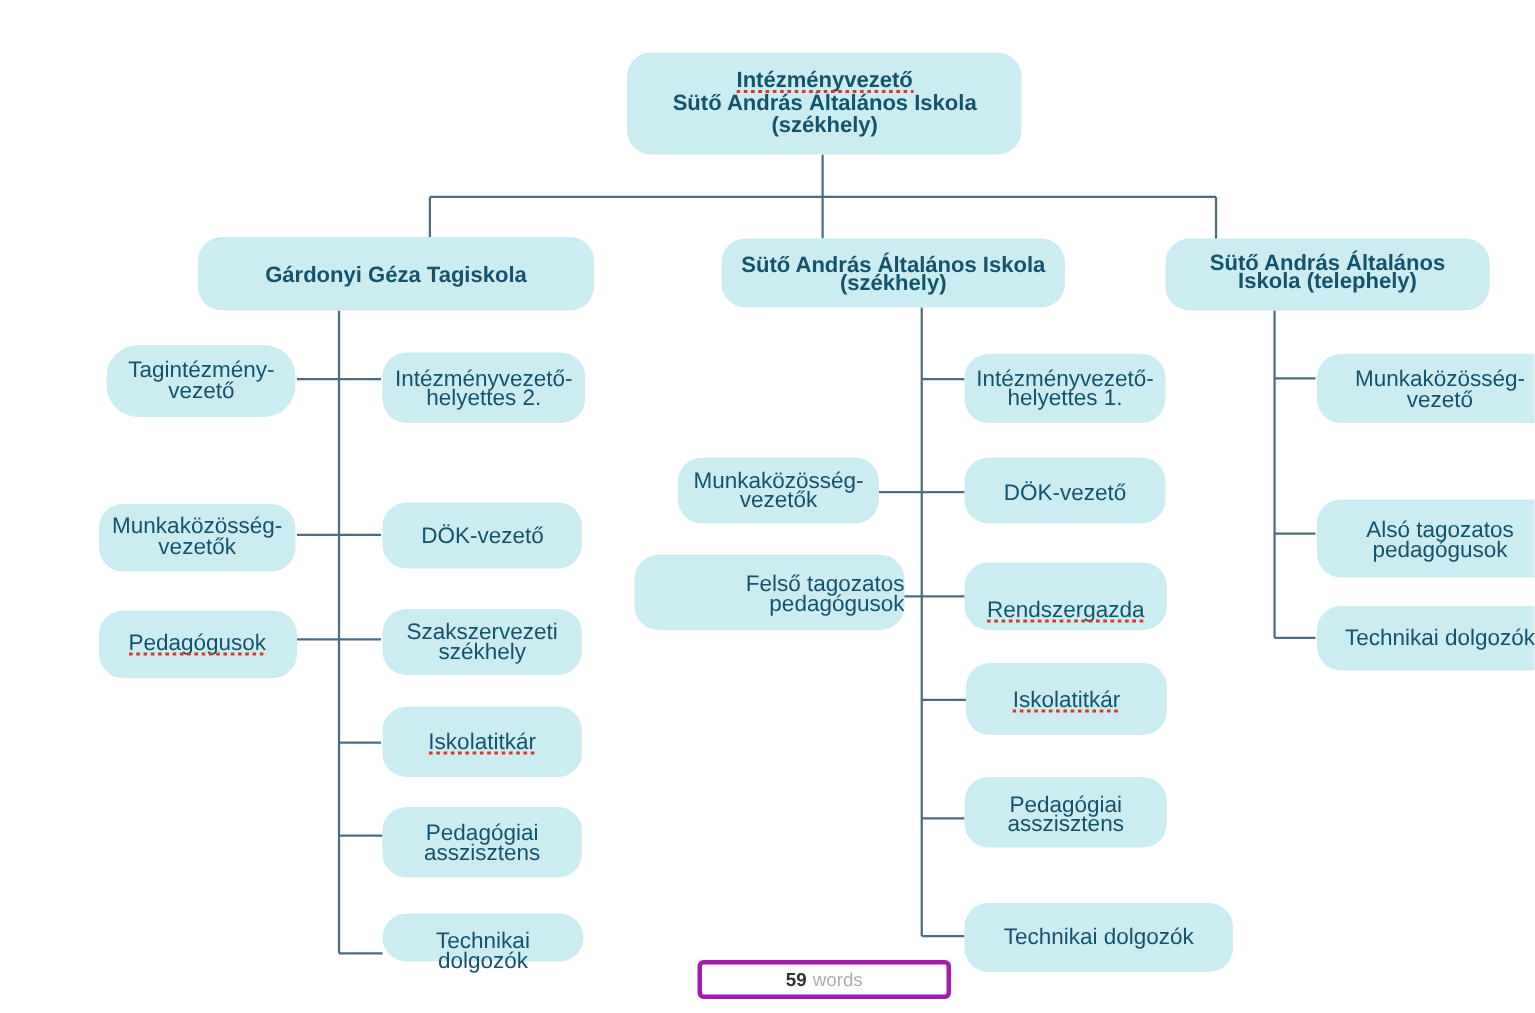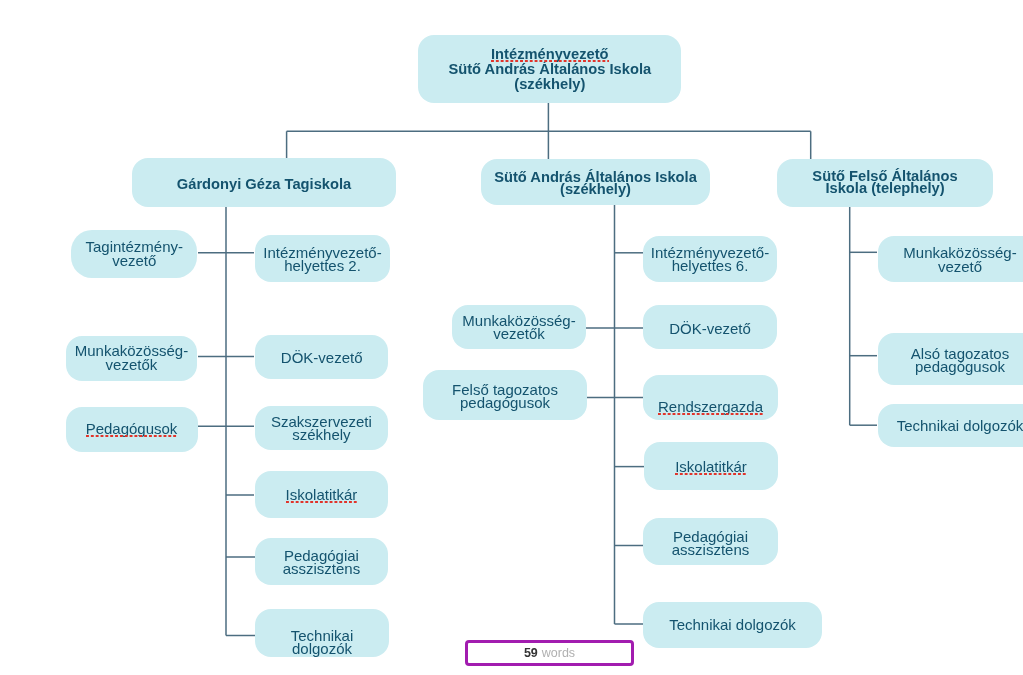--- a/index.html
+++ b/index.html
@@ -60,21 +60,21 @@
         <span class="ln">(székhely)</span>
       </div>
       <div class="node bold" style="left:96px;top:158px;width:264px;height:49px;padding-top:3.6px;">
         <span class="ln">Gárdonyi Géza Tagiskola</span>
       </div>
       <div class="node bold" style="left:445px;top:159px;width:229px;height:46px;line-height:11.9px;padding-top:3.32px;">
         <span class="ln">Sütő András Általános Iskola</span>
         <span class="ln">(székhely)</span>
       </div>
       <div class="node bold" style="left:741px;top:159px;width:216px;height:48px;line-height:11.8px;padding-top:0.22px;">
-        <span class="ln">Sütő Felső Általános</span>
+        <span class="ln">Sütő András Általános</span>
         <span class="ln">Iskola (telephely)</span>
       </div>
       <div class="node" style="left:35.4px;top:229.8px;width:125.7px;height:48.2px;line-height:14.2px;padding-top:0.02px;border-radius:21px;">
         <span class="ln">Tagintézmény-</span>
         <span class="ln">vezető</span>
       </div>
       <div class="node" style="left:29.6px;top:335.8px;width:131.7px;height:44.8px;line-height:13.7px;padding-bottom:0.68px;">
         <span class="ln">Munkaközösség-</span>
         <span class="ln">vezetők</span>
       </div>
@@ -92,35 +92,35 @@
         <span class="ln">Szakszervezeti</span>
         <span class="ln">székhely</span>
       </div>
       <div class="node" style="left:218.7px;top:470.8px;width:133.5px;height:47.1px;padding-top:1.2px;">
         <span class="ln"><span class="sp">Iskolatitkár</span></span>
       </div>
       <div class="node" style="left:218.7px;top:537.5px;width:133.5px;height:47px;line-height:13.5px;padding-top:2.6px;">
         <span class="ln">Pedagógiai</span>
         <span class="ln">asszisztens</span>
       </div>
-      <div class="node" style="left:219px;top:609px;width:134px;height:48px;line-height:13.4px;padding-top:18px;">
+      <div class="node" style="left:219px;top:609px;width:134px;height:32px;line-height:13.4px;padding-top:18px;">
         <span class="ln">Technikai</span>
         <span class="ln">dolgozók</span>
       </div>
       <div class="node" style="left:416px;top:305px;width:134px;height:44px;line-height:13.3px;padding-top:0.9px;">
         <span class="ln">Munkaközösség-</span>
         <span class="ln">vezetők</span>
       </div>
-      <div class="node" style="left:387px;top:370px;width:164px;height:50px;line-height:13px;padding-top:1.8px;">
+      <div class="node" style="left:387px;top:370px;width:180px;height:50px;line-height:13px;padding-top:1.8px;align-items:flex-end;">
         <span class="ln">Felső tagozatos</span>
         <span class="ln">pedagógusok</span>
       </div>
       <div class="node" style="left:607px;top:236px;width:134px;height:46px;line-height:13.1px;padding-top:0.6px;">
         <span class="ln">Intézményvezető-</span>
-        <span class="ln">helyettes 6.</span>
+        <span class="ln">helyettes 1.</span>
       </div>
       <div class="node" style="left:607px;top:305px;width:134px;height:44px;padding-top:3.4px;">
         <span class="ln">DÖK-vezető</span>
       </div>
       <div class="node" style="left:607px;top:375px;width:135px;height:45px;padding-top:19px;">
         <span class="ln"><span class="sp">Rendszergazda</span></span>
       </div>
       <div class="node" style="left:608px;top:442px;width:134px;height:48px;padding-top:2.6px;">
         <span class="ln"><span class="sp">Iskolatitkár</span></span>
       </div>

